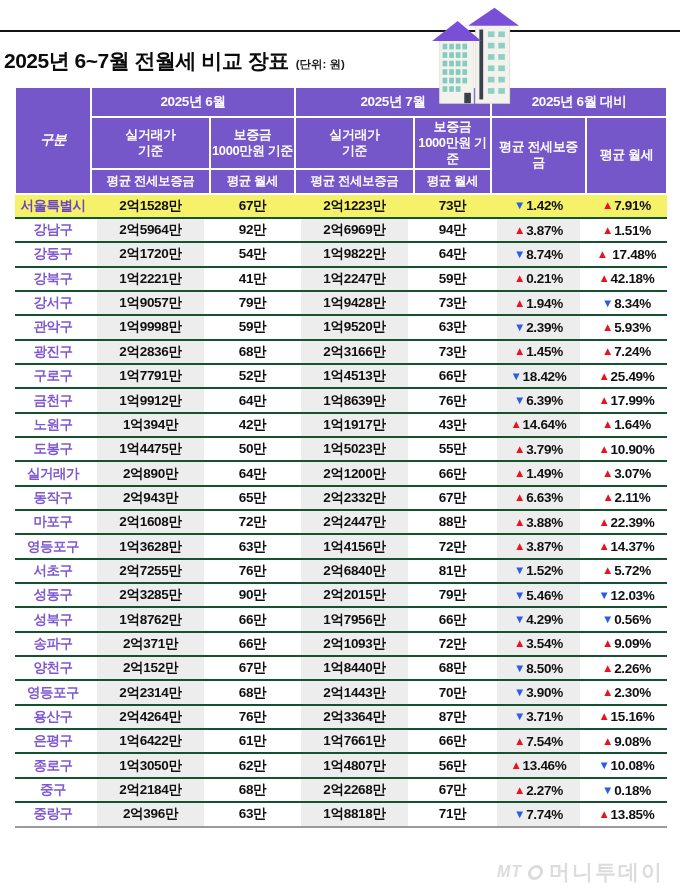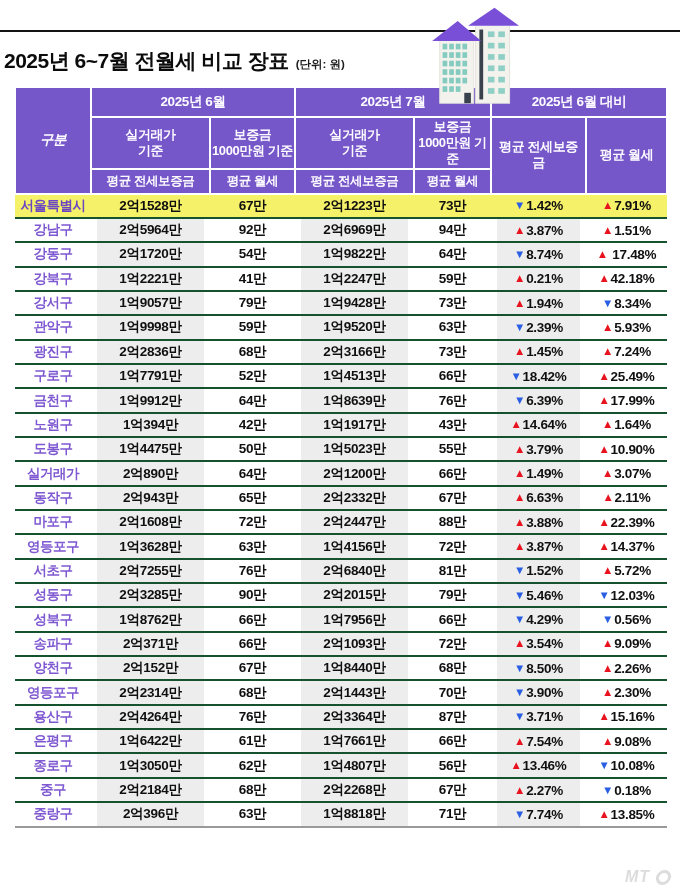--- a/index.html
+++ b/index.html
@@ -43,21 +43,21 @@
   tr.hl{background:var(--hl);}
   tr.hl td.g{background:transparent;}
   tr.hl th.district{color:#6a46c4;}
   .tri{font-size:11.5px;margin-right:1px;position:relative;top:-1px;}
   .tri.up{color:var(--up);}
   .tri.down{color:var(--down);}
 
   .buildings{position:absolute;top:5px;left:430px;width:95px;height:102px;z-index:2;}
 
   .watermark{
-    position:absolute;right:9px;bottom:9px;display:flex;align-items:center;gap:6px;
+    position:absolute;right:16px;bottom:9px;display:flex;align-items:center;gap:6px;
     color:#dcdcdc;font-weight:bold;user-select:none;
   }
   .wm-prefix{font-style:italic;font-size:16px;letter-spacing:1px;}
   .wm-circle{width:15px;height:15px;border:3px solid #dcdcdc;border-radius:50%;transform:skewX(-10deg);}
   .wm-brand{font-size:21px;letter-spacing:2px;}
 </style>
 </head>
 <body>
 
 <div class="top-rule"></div>
@@ -387,13 +387,14 @@
         <td>71만</td>
         <td class="g"><span class="tri down">▼</span>7.74%</td>
         <td><span class="tri up">▲</span>13.85%</td>
       </tr>
     </tbody>
 </table>
 
 <div class="watermark">
   <span class="wm-prefix">MT</span>
   <span class="wm-circle"></span>
+  <span class="wm-brand">머니투데이</span>
 </div>
 
 </body></html>

